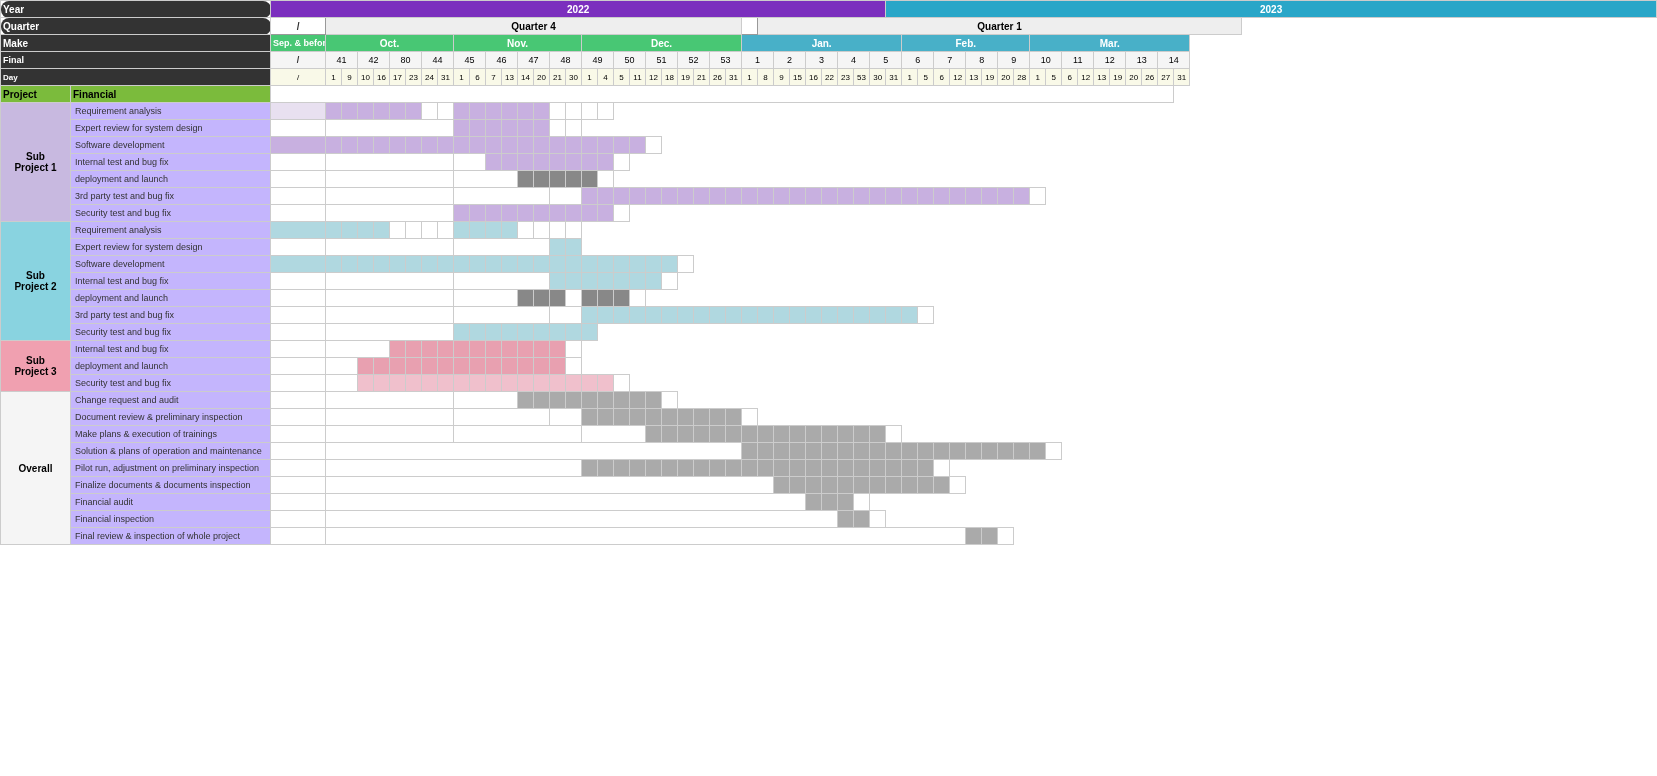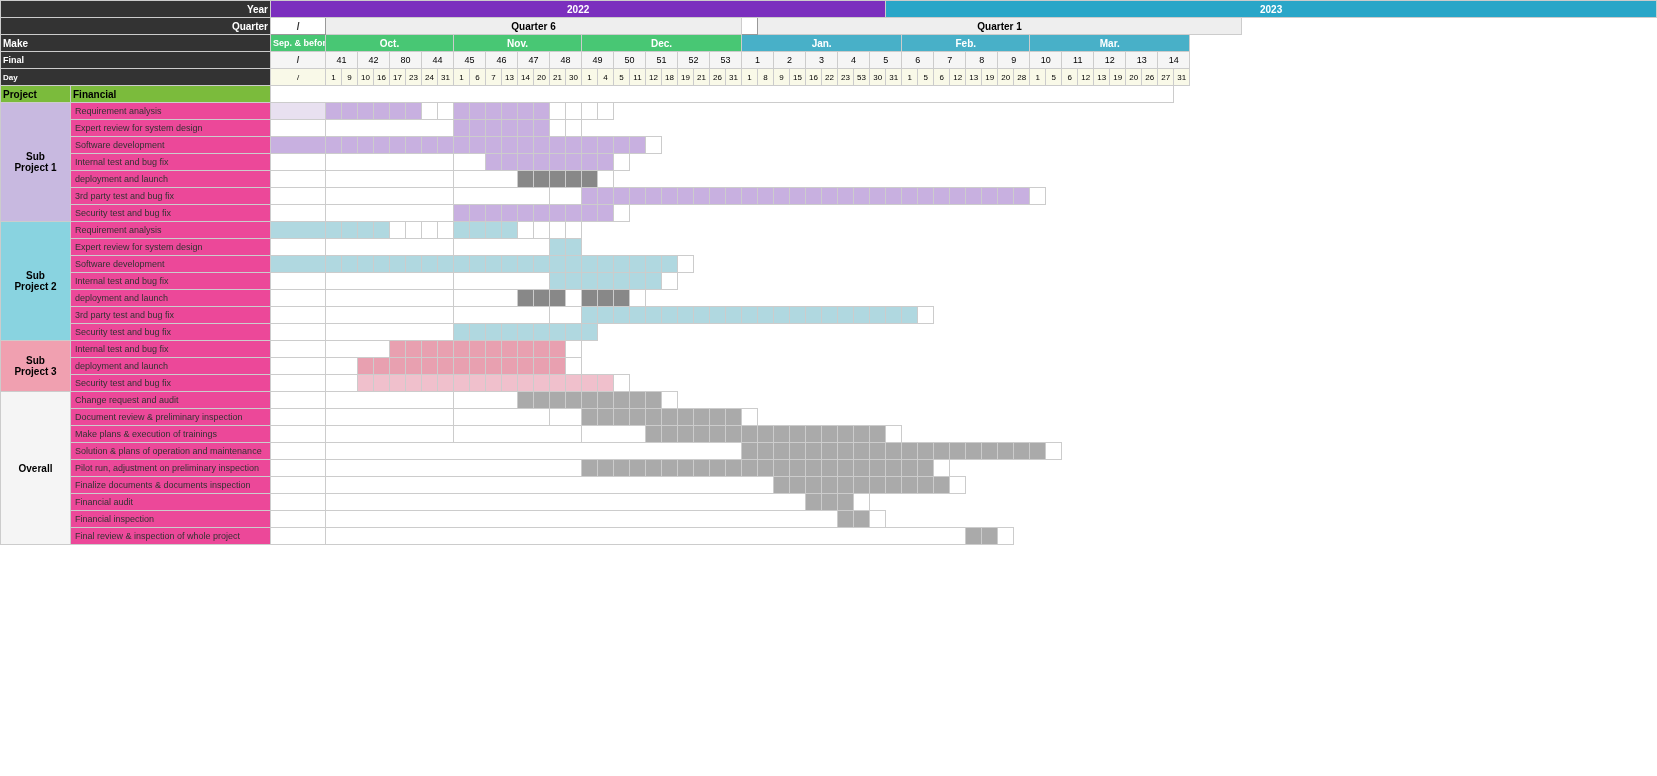--- a/index.html
+++ b/index.html
@@ -4,21 +4,21 @@
   <style>
     * { box-sizing: border-box; margin: 0; padding: 0; }
     body { font-family: Arial, sans-serif; font-size: 10px; background: #fff; overflow: auto; }
     
     .gantt-container { width: 1657px; }
     
     table { border-collapse: collapse; width: 100%; table-layout: fixed; }
     
     td, th { border: 1px solid #ccc; padding: 1px 2px; white-space: nowrap; overflow: hidden; }
     
-    .header-year { background: #333; color: #fff; font-weight: bold; text-align: right; }
+    .header-year { background: #333; color: #fff; font-weight: bold; text-align: left; border-radius: 8px; }
     .header-year-2022 { background: #7b2fbe; color: #fff; text-align: center; font-weight: bold; }
     .header-year-2023 { background: #29a6c8; color: #fff; text-align: center; font-weight: bold; }
     
     .header-quarter { background: #fff; text-align: center; font-weight: bold; border: 1px solid #999; }
     .header-quarter-q4 { background: #fff; text-align: center; font-weight: bold; }
     .header-quarter-q1 { background: #fff; text-align: center; font-weight: bold; }
     
     .header-month { background: #48c774; color: #fff; text-align: center; font-weight: bold; }
     .header-month-label { background: #333; color: #fff; font-weight: bold; }
     
@@ -29,21 +29,21 @@
     .header-day-label { background: #333; color: #fff; font-weight: bold; }
     
     .project-header { background: #7bbb3c; color: #000; font-weight: bold; }
     .milestone-header { background: #7bbb3c; color: #000; font-weight: bold; }
     
     .sub-project-1 { background: #c8b9e0; color: #000; text-align: center; font-weight: bold; vertical-align: middle; }
     .sub-project-2 { background: #89d3e0; color: #000; text-align: center; font-weight: bold; vertical-align: middle; }
     .sub-project-3 { background: #f0a0b0; color: #000; text-align: center; font-weight: bold; vertical-align: middle; }
     .sub-project-overall { background: #f5f5f5; color: #000; text-align: center; font-weight: bold; vertical-align: middle; }
     
-    .task-label { background: #ec4899; color: #333; font-size: 9px; padding-left: 4px; }
+    .task-label { background: #c4b5fd; color: #333; font-size: 9px; padding-left: 4px; }
     
     .row-height { height: 17px; }
     
     .sep-label { text-align: center; font-weight: bold; color: #333; }
   </style>
 </head>
 <body>
 
 <div class="gantt-container">
 <table>
@@ -116,21 +116,21 @@
   <tbody>
         <tr class="row-height">
     <td colspan="2" class="header-year">Year</td>
     <td colspan="36" class="header-year-2022">2022</td>
     <td colspan="28" class="header-year-2023">2023</td>
   </tr>
 
   <tr class="row-height">
     <td colspan="2" class="header-year">Quarter</td>
     <td class="sep-label header-quarter">/</td>
-    <td colspan="26" class="header-quarter-q4" style="background:#eee;text-align:center;font-weight:bold;">Quarter 6</td>
+    <td colspan="26" class="header-quarter-q4" style="background:#eee;text-align:center;font-weight:bold;">Quarter 4</td>
     <td colspan="1" class="header-quarter"></td>
     <td colspan="28" class="header-quarter-q1" style="background:#eee;text-align:center;font-weight:bold;">Quarter 1</td>
   </tr>
 
   <tr class="row-height">
     <td colspan="2" class="header-month-label">Make</td>
     <td class="header-month" style="font-size:9px;text-align:center;">Sep. &amp; before</td>
     <td colspan="8" class="header-month">Oct.</td>
     <td colspan="8" class="header-month">Nov.</td>
     <td colspan="10" class="header-month">Dec.</td>

